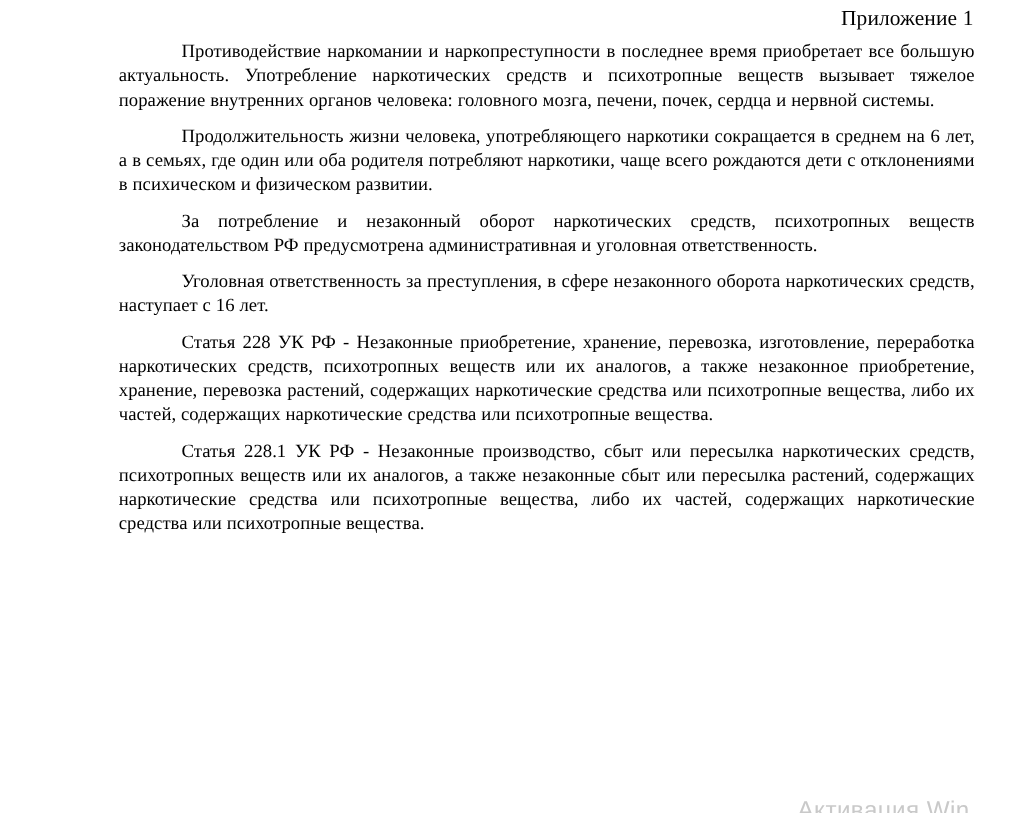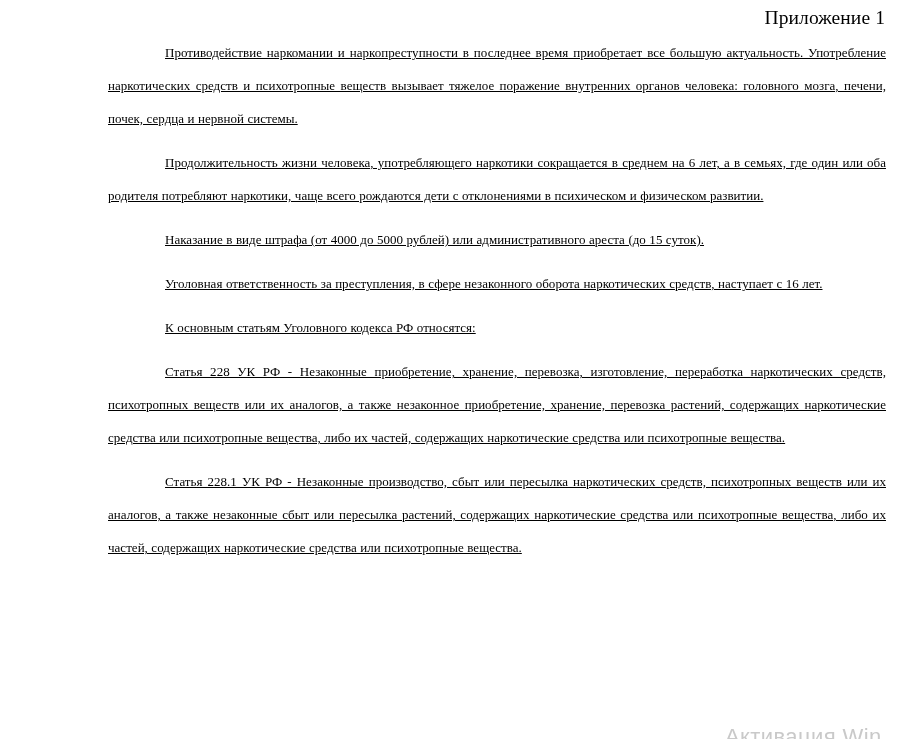--- a/index.html
+++ b/index.html
@@ -39,25 +39,24 @@
     position: absolute;
     top: 36px;
     left: 108px;
     width: 778px;
   }
 
   p.para {
     margin: 0 0 11px 0;
     text-indent: 57px;
     text-align: justify;
-    font-size: 13px;
-    line-height: 33px;
+    font-size: 17px;
+    line-height: 22px;
     letter-spacing: 0.02px;
     word-spacing: 0.2px;
-    text-decoration: underline;
     -webkit-font-smoothing: antialiased;
   }
 
   p.para:last-child {
     margin-bottom: 0;
   }
 
   .watermark {
     position: absolute;
     left: 725px;
@@ -74,22 +73,21 @@
 </head>
 <body>
 
 <div class="page">
 
   <div class="doc-header">Приложение 1</div>
 
   <div class="body-block">
     <p class="para">Противодействие наркомании и наркопреступности в последнее время приобретает все большую актуальность. Употребление наркотических средств и психотропные веществ вызывает тяжелое поражение внутренних органов человека: головного мозга, печени, почек, сердца и нервной системы.</p>
     <p class="para">Продолжительность жизни человека, употребляющего наркотики сокращается в среднем на 6 лет, а в семьях, где один или оба родителя потребляют наркотики, чаще всего рождаются дети с отклонениями в психическом и физическом развитии.</p>
-    <p class="para">Наказание в виде штрафа (от 4000 до 5000 рублей) или административного ареста (до 15 суток).</p>
+    <p class="para">За потребление и незаконный оборот наркотических средств, психотропных веществ законодательством РФ предусмотрена административная и уголовная ответственность.</p>
     <p class="para">Уголовная ответственность за преступления, в сфере незаконного оборота наркотических средств, наступает с 16 лет.</p>
-    <p class="para">К основным статьям Уголовного кодекса РФ относятся:</p>
     <p class="para">Статья 228 УК РФ - Незаконные приобретение, хранение, перевозка, изготовление, переработка наркотических средств, психотропных веществ или их аналогов, а также незаконное приобретение, хранение, перевозка растений, содержащих наркотические средства или психотропные вещества, либо их частей, содержащих наркотические средства или психотропные вещества.</p>
     <p class="para">Статья 228.1 УК РФ - Незаконные производство, сбыт или пересылка наркотических средств, психотропных веществ или их аналогов, а также незаконные сбыт или пересылка растений, содержащих наркотические средства или психотропные вещества, либо их частей, содержащих наркотические средства или психотропные вещества.</p>
   </div>
 
   <div class="watermark">Активация Win</div>
 
 </div>
 
 </body></html>

